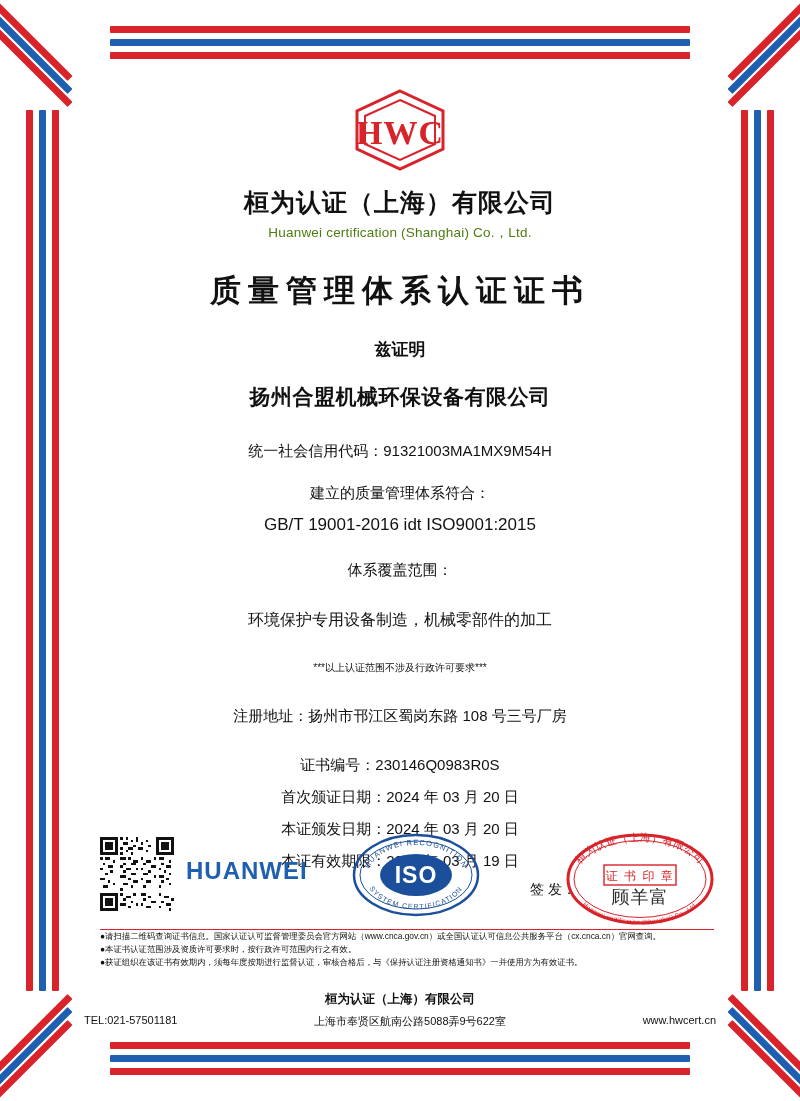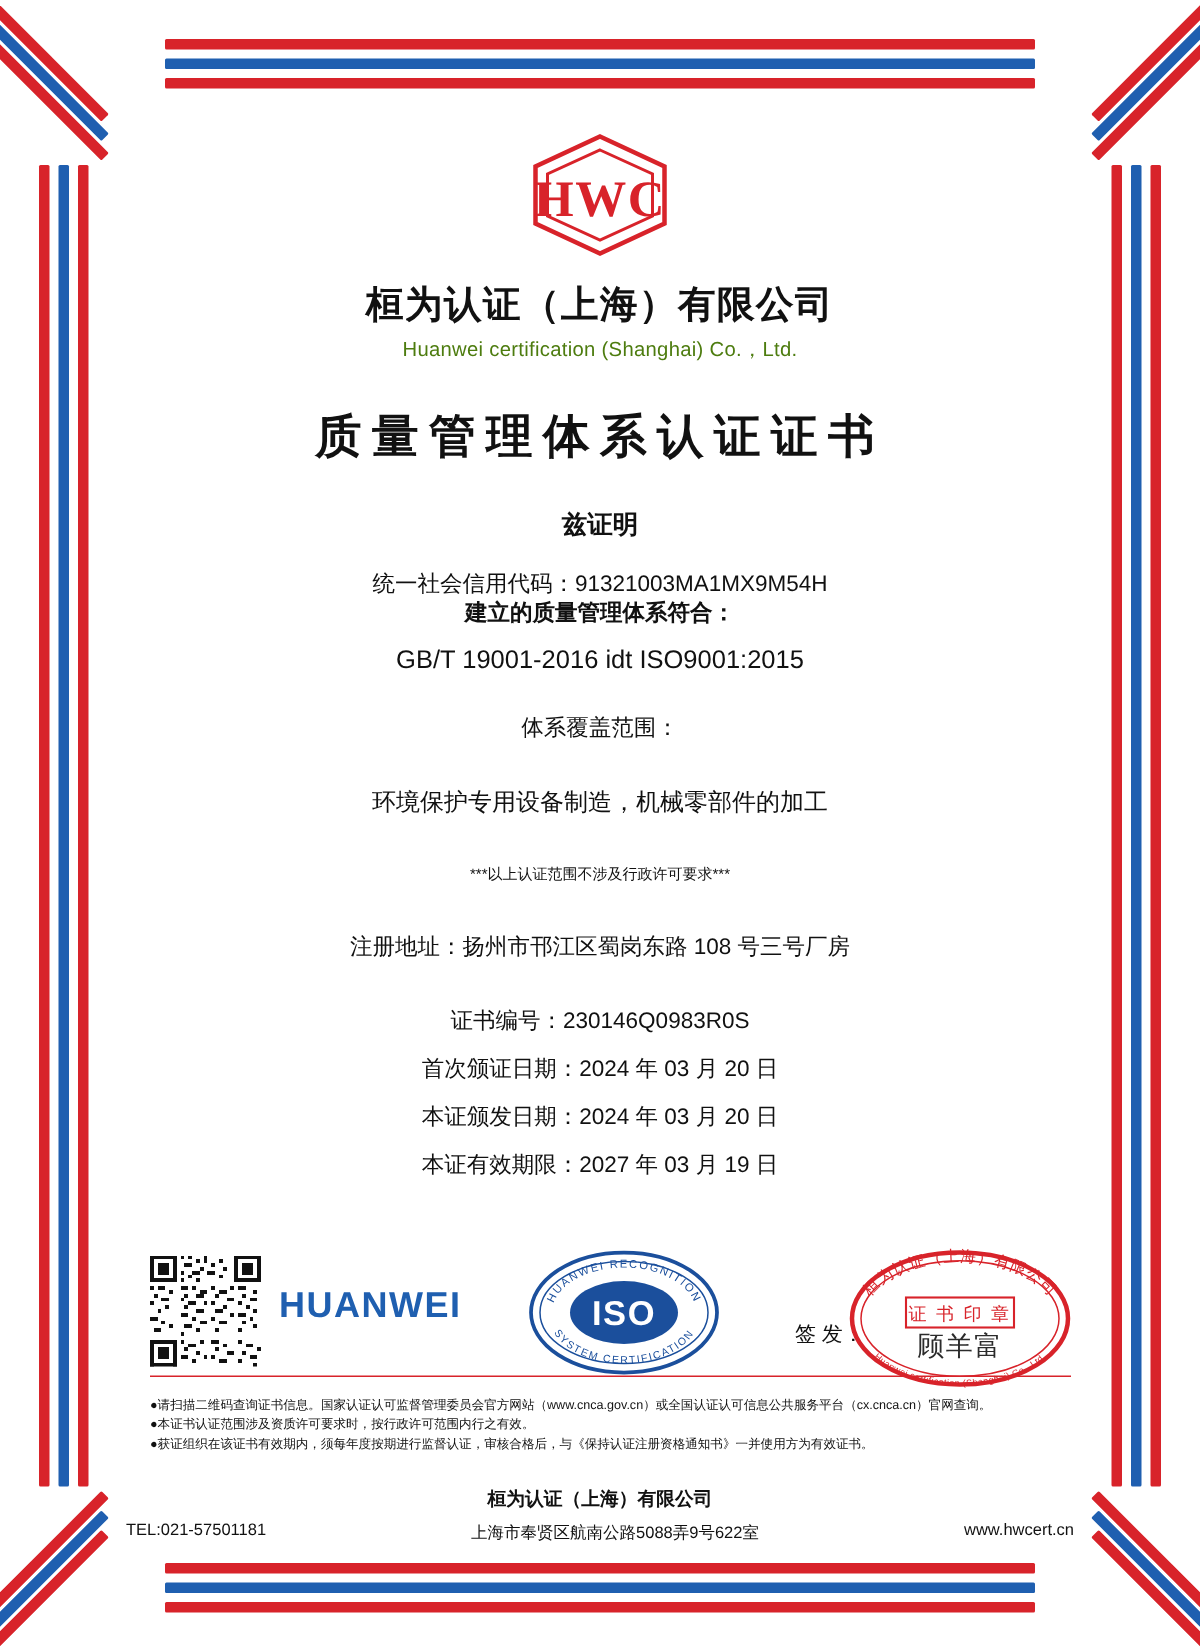--- a/index.html
+++ b/index.html
@@ -133,29 +133,29 @@
 
   .org-name {
     margin-top: 22px;
     font-size: 21px;
     font-weight: bold;
     letter-spacing: 0.5px;
     color: #111;
   }
 
   .credit-code {
-    margin-top: 19px;
+    margin-top: 31px;
     font-size: 15px;
     color: #111;
   }
 
   .std-lead {
+    margin-top: 23px;
     font-size: 15px;
     color: #111;
-    font-weight: bold;
   }
   .std-value {
     margin-top: 12px;
     font-size: 17px;
     color: #111;
   }
 
   .scope-lead {
     margin-top: 26px;
     font-size: 15px;
@@ -246,21 +246,21 @@
   }
 
   
   .notes {
     position: absolute;
     left: 34px;
     right: 20px;
     bottom: 66px;
     text-align: left;
     border-top: 1px solid #d8232a;
-    padding-top: 12px;
+    padding-top: 0;
   }
   .note {
     font-size: 8.4px;
     color: #111;
     line-height: 1.55;
     white-space: nowrap;
   }
 
   .footer {
     position: absolute;
@@ -335,20 +335,21 @@
       </svg>
     </div>
 
     <div class="company-cn">桓为认证（上海）有限公司</div>
     <div class="company-en">Huanwei certification (Shanghai) Co.，Ltd.</div>
 
     <div class="cert-title">质量管理体系认证证书</div>
 
     <div class="hereby">兹证明</div>
 
+    <div class="org-name">扬州合盟机械环保设备有限公司</div>
 
     <div class="credit-code">统一社会信用代码：91321003MA1MX9M54H</div>
 
     <div class="std-lead">建立的质量管理体系符合：</div>
     <div class="std-value">GB/T 19001-2016 idt ISO9001:2015</div>
 
     <div class="scope-lead">体系覆盖范围：</div>
     <div class="scope-value">环境保护专用设备制造，机械零部件的加工</div>
 
     <div class="scope-note">***以上认证范围不涉及行政许可要求***</div>

